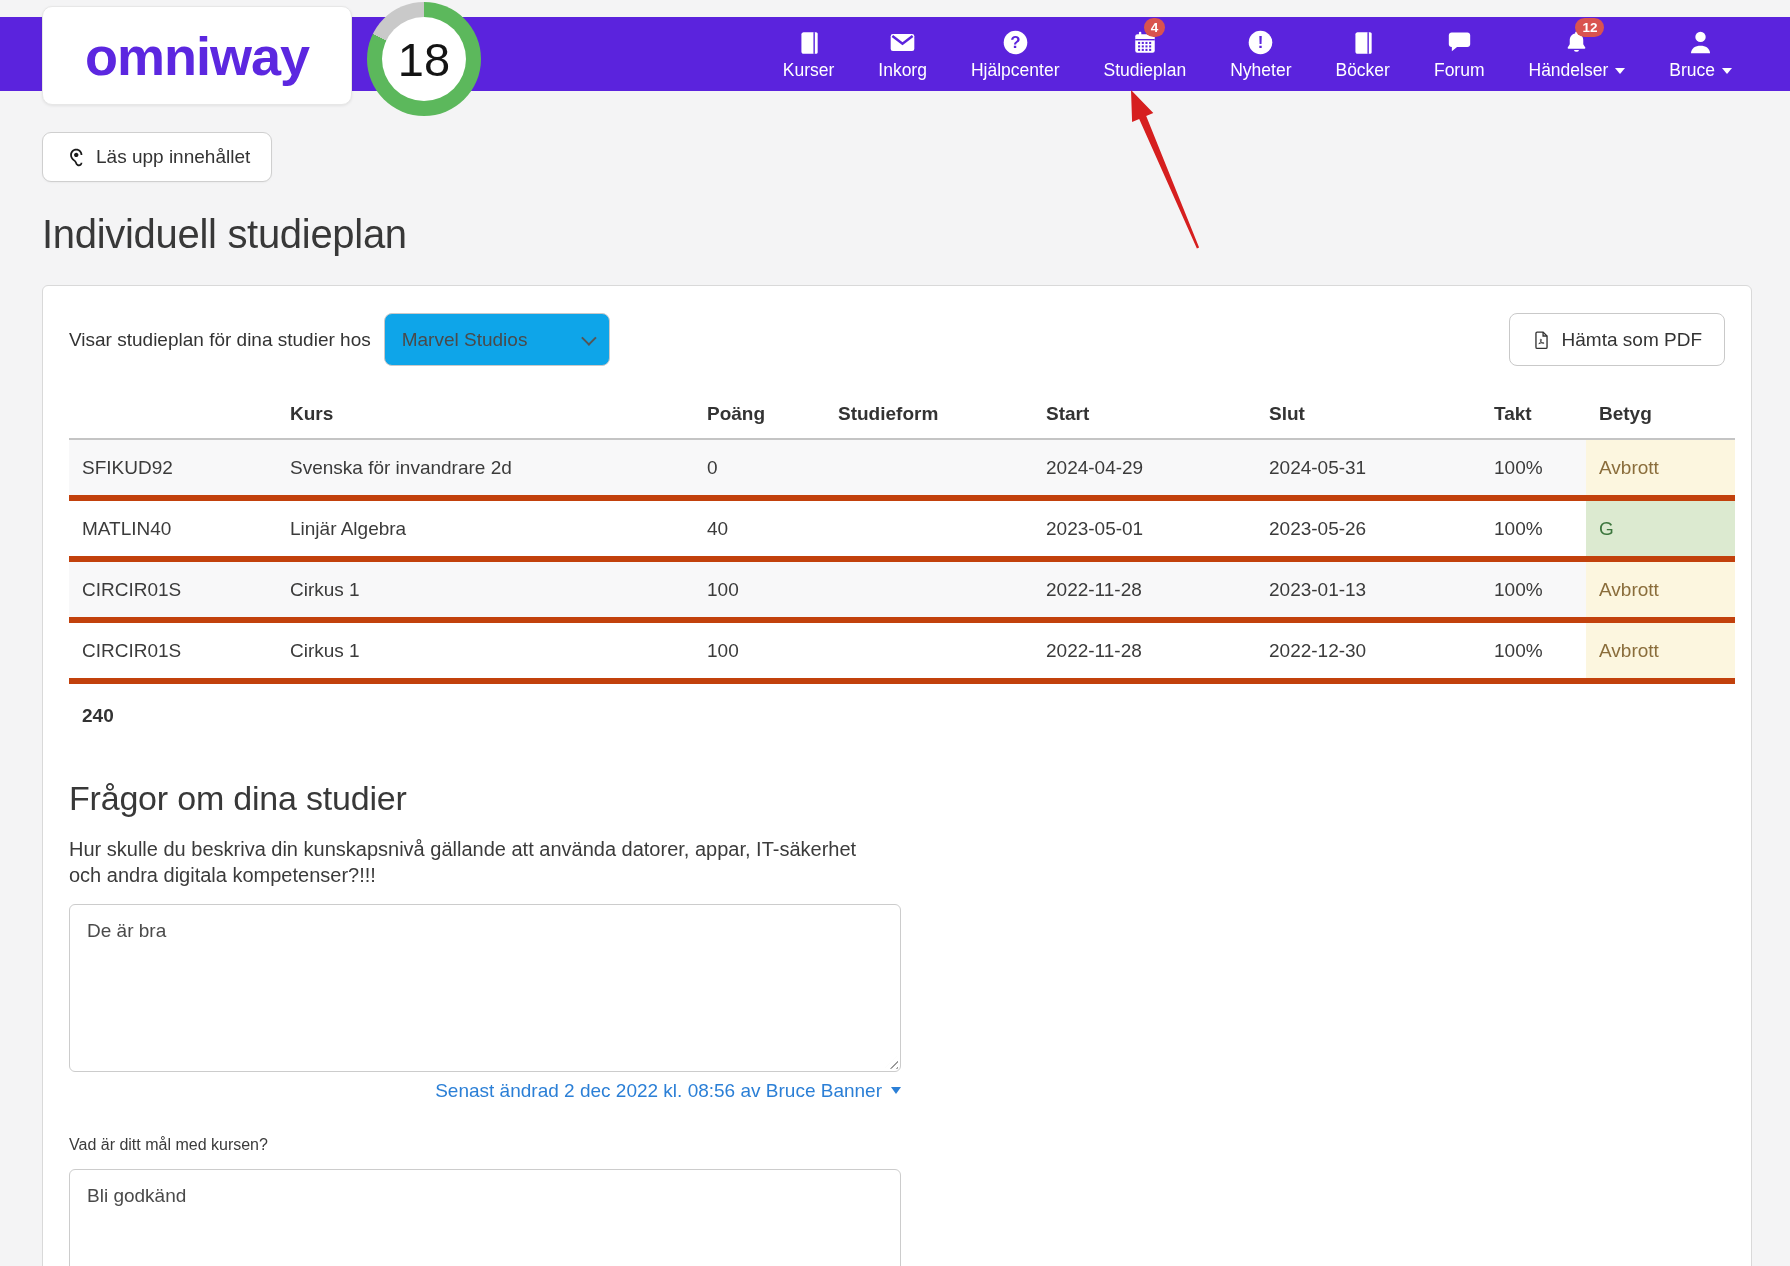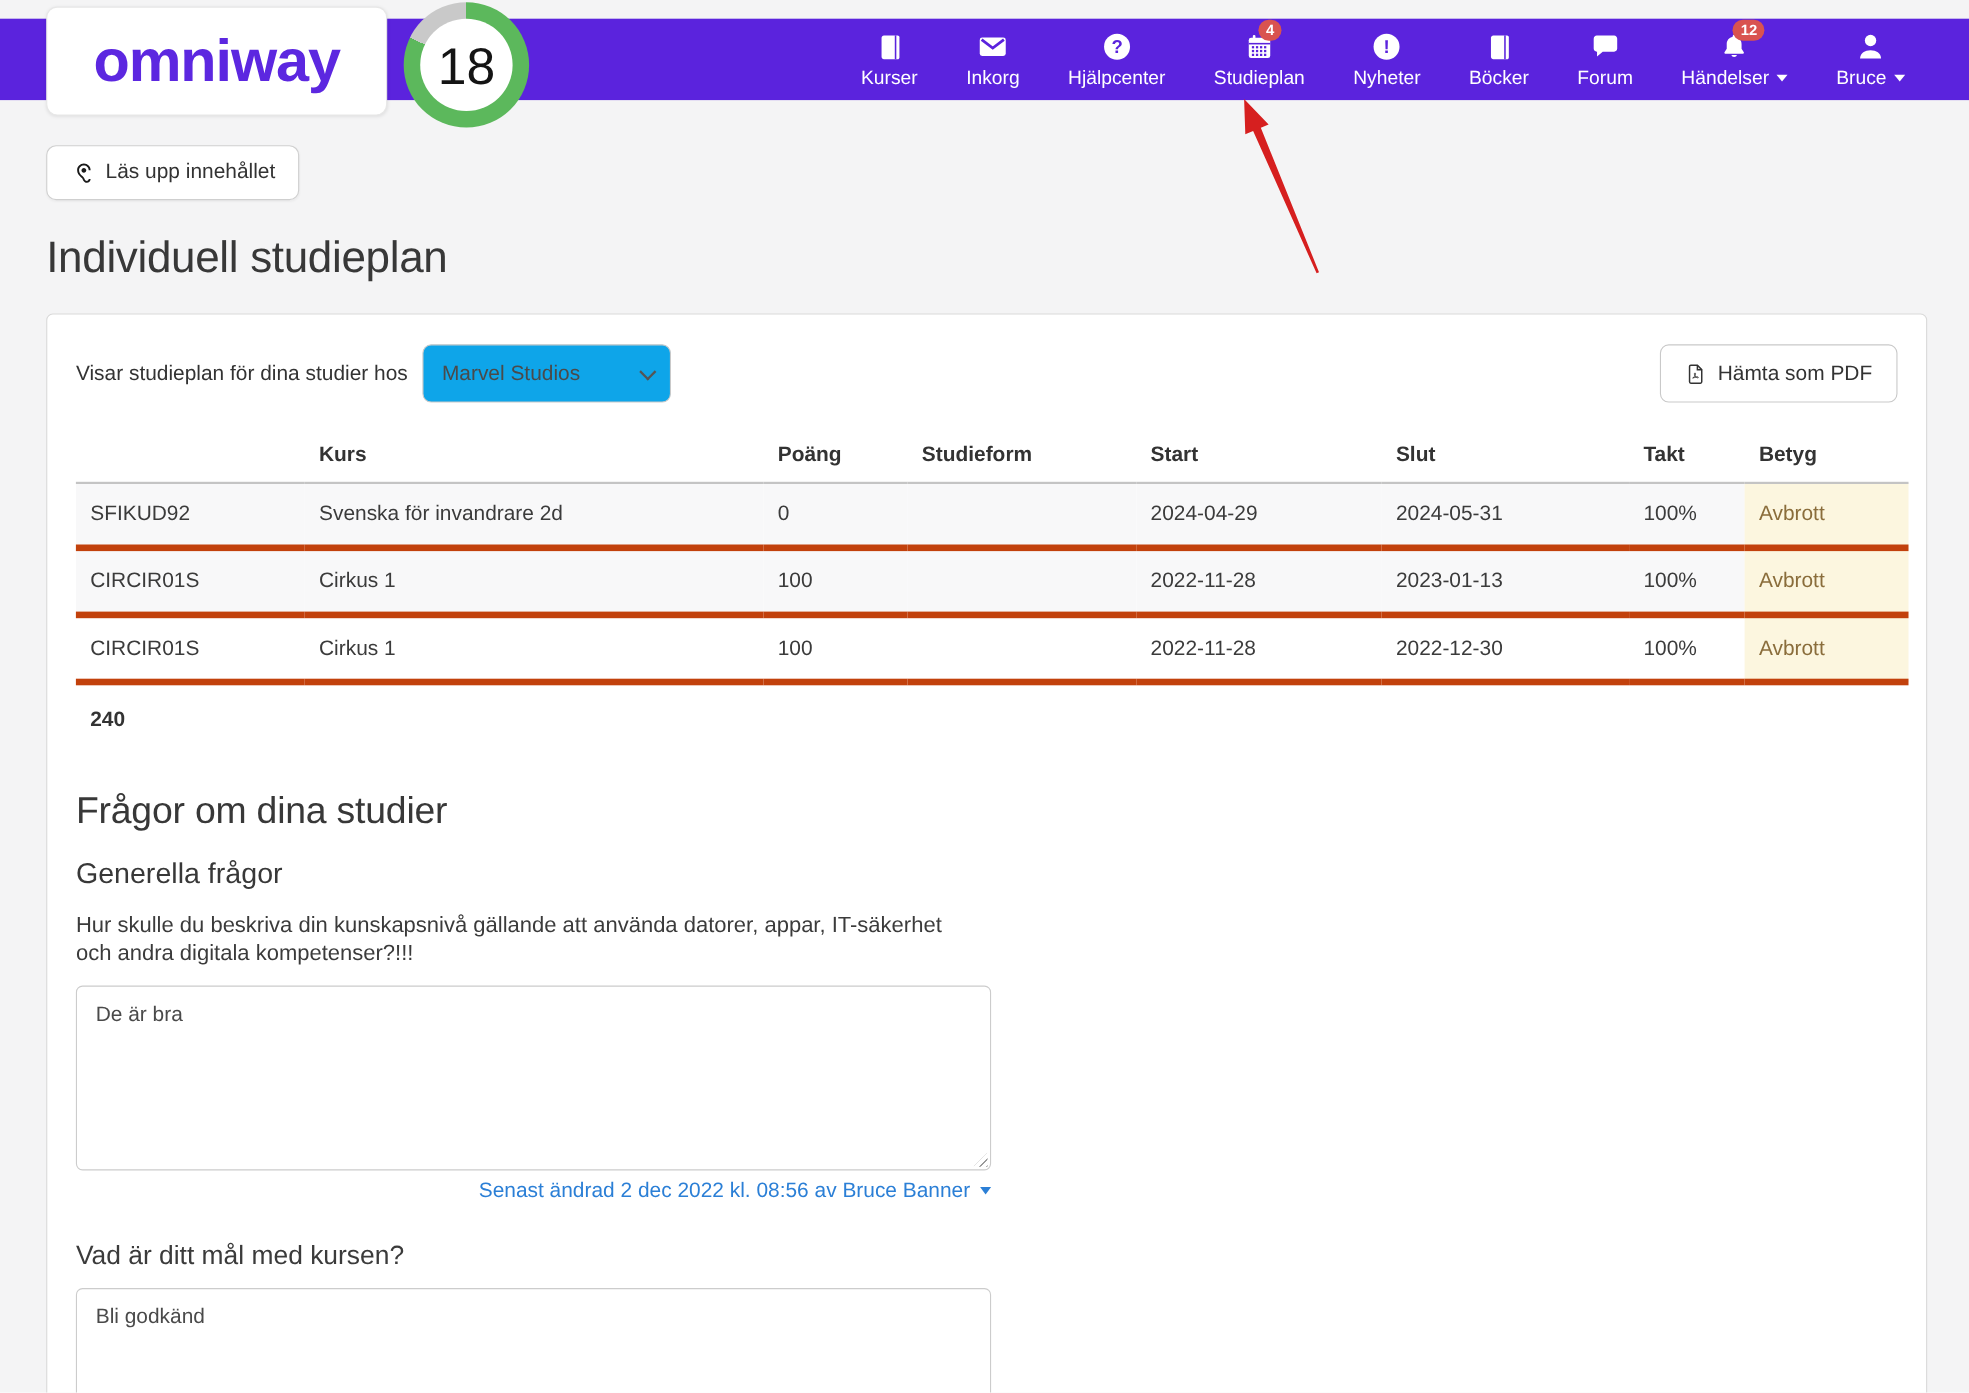--- a/index.html
+++ b/index.html
@@ -96,21 +96,21 @@
   .resize-grip{
     position:absolute;right:3px;bottom:3px;width:13px;height:13px;
     background:repeating-linear-gradient(315deg,#9a9a9a 0 1.6px,transparent 1.6px 4.6px);
     clip-path:polygon(100% 0,100% 100%,0 100%);
   }
   .last-edited{
     width:832px;margin-top:8px;text-align:right;font-size:19px;color:#2b7fd6;cursor:pointer;
     display:flex;justify-content:flex-end;align-items:center;gap:9px;
   }
   .link-caret{width:0;height:0;border-left:5.5px solid transparent;border-right:5.5px solid transparent;border-top:7px solid #2b7fd6;}
-  .q2-label{margin:34px 0 0;font-size:24px;color:#3b3b3b;}
+  .q2-label{margin:34px 0 0;font-size:16px;color:#3b3b3b;}
 </style>
 </head>
 <body>
 
 <div class="topbar"></div>
 
 <div class="logo-box">
   <span class="logo-text">omniway</span>
 </div>
 
@@ -287,20 +287,30 @@
         <tr class="striped">
           <td>SFIKUD92</td>
           <td>Svenska för invandrare 2d</td>
           <td>0</td>
           <td></td>
           <td>2024-04-29</td>
           <td>2024-05-31</td>
           <td>100%</td>
           <td class="betyg-warn">Avbrott</td>
         </tr>
+        <tr>
+          <td>MATLIN40</td>
+          <td>Linjär Algebra</td>
+          <td>40</td>
+          <td></td>
+          <td>2023-05-01</td>
+          <td>2023-05-26</td>
+          <td>100%</td>
+          <td class="betyg-ok">G</td>
+        </tr>
         <tr class="striped">
           <td>CIRCIR01S</td>
           <td>Cirkus 1</td>
           <td>100</td>
           <td></td>
           <td>2022-11-28</td>
           <td>2023-01-13</td>
           <td>100%</td>
           <td class="betyg-warn">Avbrott</td>
         </tr>
@@ -315,21 +325,20 @@
           <td class="betyg-warn">Avbrott</td>
         </tr>
       </tbody>
     </table>
 
     <div class="summary-row">
       <span class="summary-total">240</span>
     </div>
 
     <h2 class="q-section">Frågor om dina studier</h2>
-    <h3 class="q-group">Generella frågor</h3>
 
     <p class="q-text">Hur skulle du beskriva din kunskapsnivå gällande att använda datorer, appar, IT-säkerhet och andra digitala kompetenser?!!!</p>
     <div class="answer-wrap">
       <textarea class="answer a1" style="">De är bra</textarea>
       <span class="resize-grip"></span>
     </div>
     <div class="last-edited">
       <span>Senast ändrad 2 dec 2022 kl. 08:56 av Bruce Banner</span>
       <span class="link-caret"></span>
     </div>

